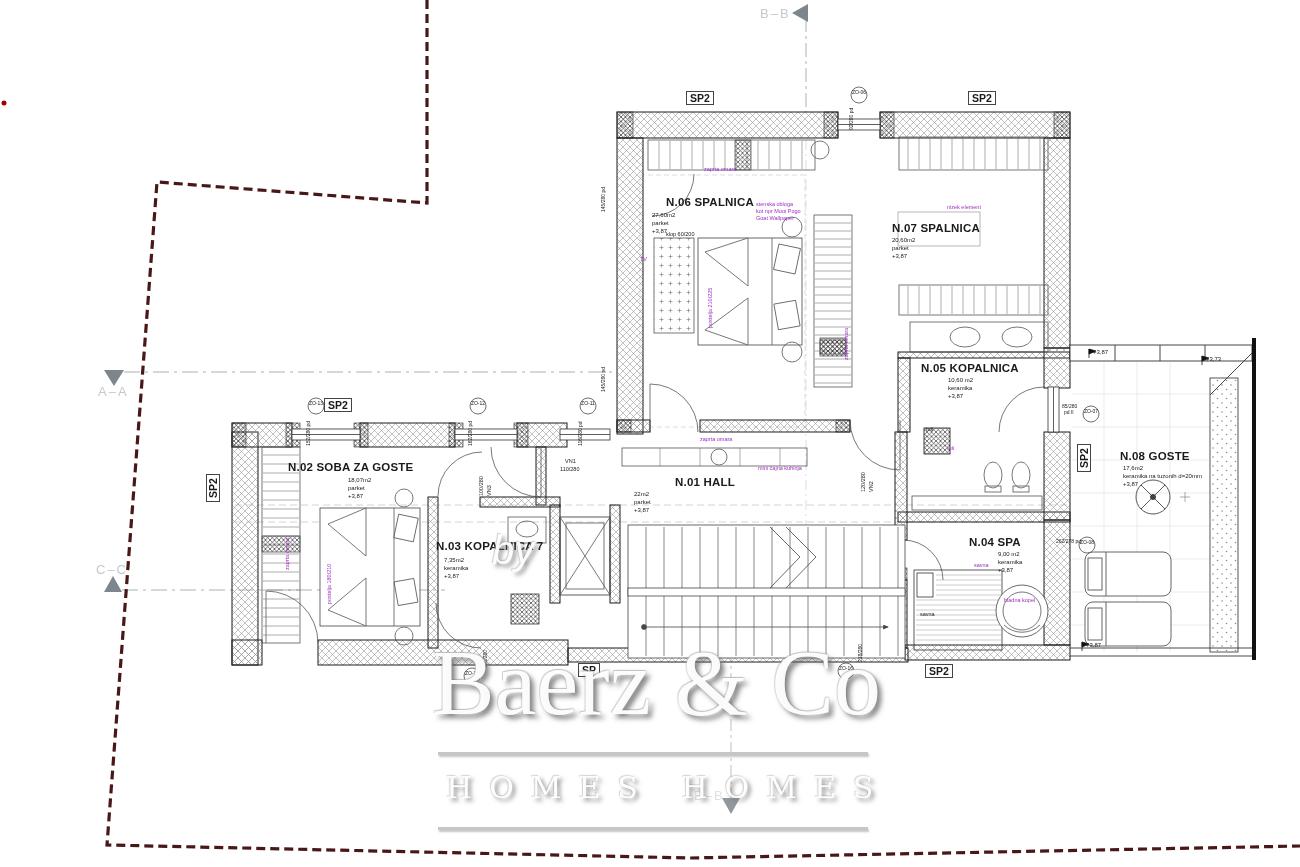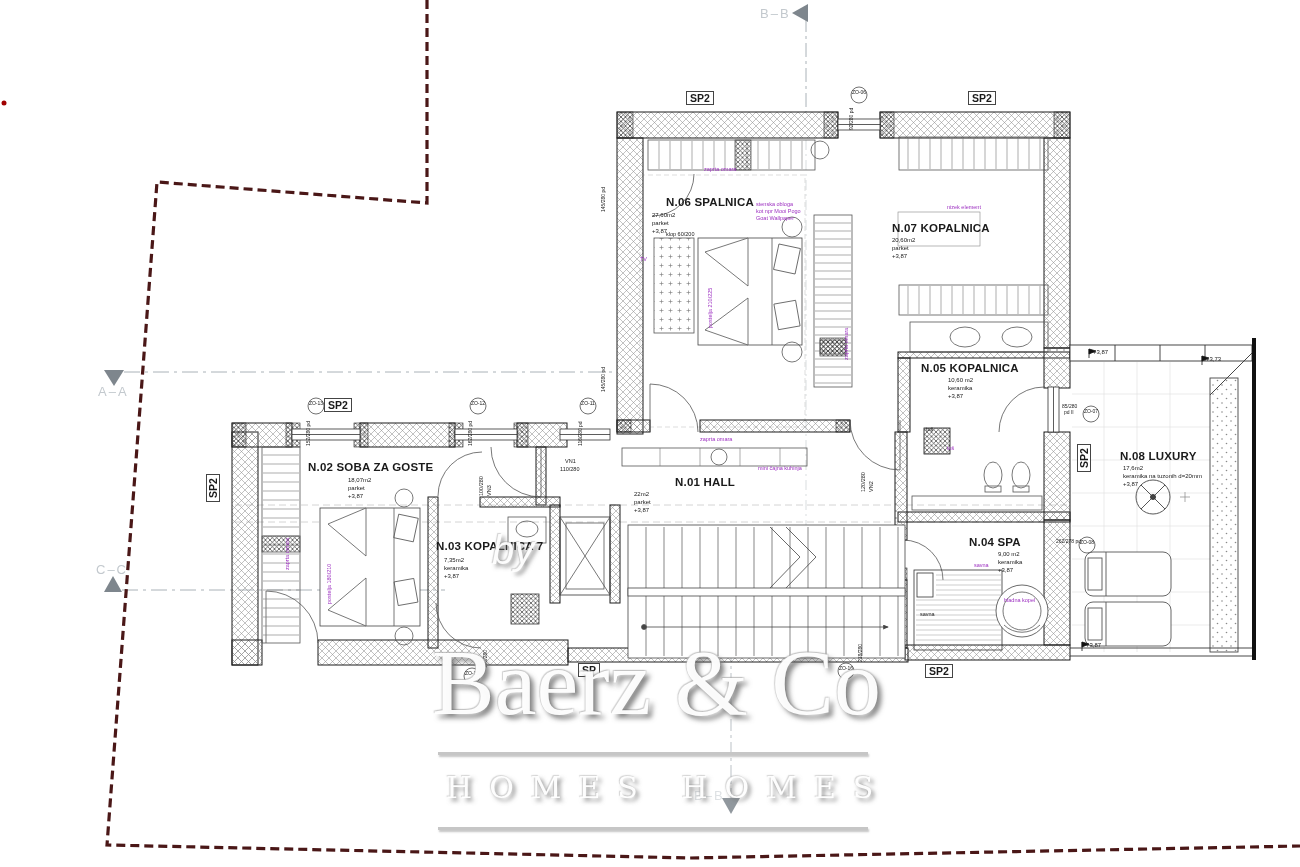--- a/index.html
+++ b/index.html
@@ -436,57 +436,57 @@
 <div class="a sec" style="left:694px;top:788px;opacity:.55">B–B</div>
 <div class="a sec" style="left:98px;top:384px">A–A</div>
 <div class="a sec" style="left:96px;top:562px">C–C</div>
 
 <div class="a rn" style="left:666px;top:196px">N.06 SPALNICA</div>
 <div class="a s" style="left:652px;top:211px">
   <div>27,60m2</div>
   <div>parket</div>
   <div>+3,87</div>
 </div>
-<div class="a rn" style="left:892px;top:222px">N.07 KOPALNICA</div>
+<div class="a rn" style="left:892px;top:222px">N.07 SPALNICA</div>
 <div class="a s" style="left:892px;top:236px">
   <div>20,60m2</div>
   <div>parket</div>
   <div>+3,87</div>
 </div>
 <div class="a rn" style="left:921px;top:362px">N.05 KOPALNICA</div>
 <div class="a s" style="left:948px;top:376px">
   <div>10,60 m2</div>
   <div>keramika</div>
   <div>+3,87</div>
 </div>
 <div class="a rn" style="left:675px;top:476px">N.01 HALL</div>
 <div class="a s" style="left:634px;top:490px">
   <div>22m2</div>
   <div>parket</div>
   <div>+3,87</div>
 </div>
-<div class="a rn" style="left:308px;top:461px">N.02 SOBA ZA GOSTE</div>
+<div class="a rn" style="left:288px;top:461px">N.02 SOBA ZA GOSTE</div>
 <div class="a s" style="left:348px;top:476px">
   <div>18,07m2</div>
   <div>parket</div>
   <div>+3,87</div>
 </div>
 <div class="a rn" style="left:436px;top:540px">N.03 KOPALNICA 7</div>
 <div class="a s" style="left:444px;top:556px">
   <div>7,35m2</div>
   <div>keramika</div>
   <div>+3,87</div>
 </div>
 <div class="a rn" style="left:969px;top:536px">N.04 SPA</div>
 <div class="a s" style="left:998px;top:550px">
   <div>9,00 m2</div>
   <div>keramika</div>
   <div>+3,87</div>
 </div>
-<div class="a rn" style="left:1120px;top:450px">N.08 LUXURY</div>
+<div class="a rn" style="left:1120px;top:450px">N.08 GOSTE</div>
 <div class="a s" style="left:1123px;top:464px">
   <div>17,6m2</div>
   <div>keramika na tuzonih d=20mm</div>
   <div>+3,87</div>
 </div>
 
 <div class="a s5 pur" style="left:704px;top:166px">zaprta omara</div>
 <div class="a s5 pur v" style="left:843px;top:360px">zaprta omara</div>
 <div class="a s5 pur" style="left:700px;top:436px">zaprta omara</div>
 <div class="a s5 pur v" style="left:284px;top:570px">zaprta omara</div>

